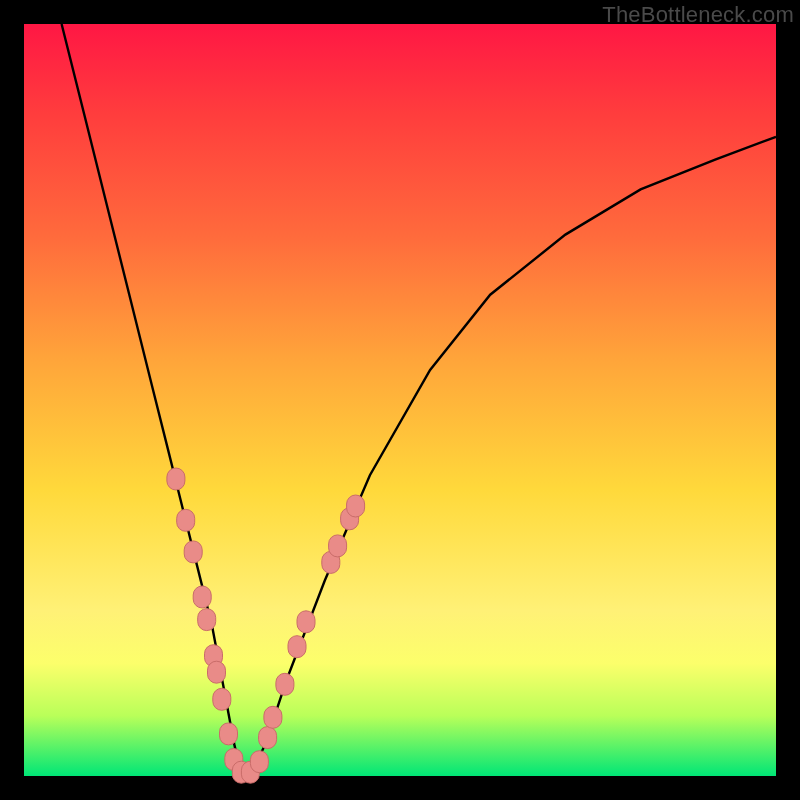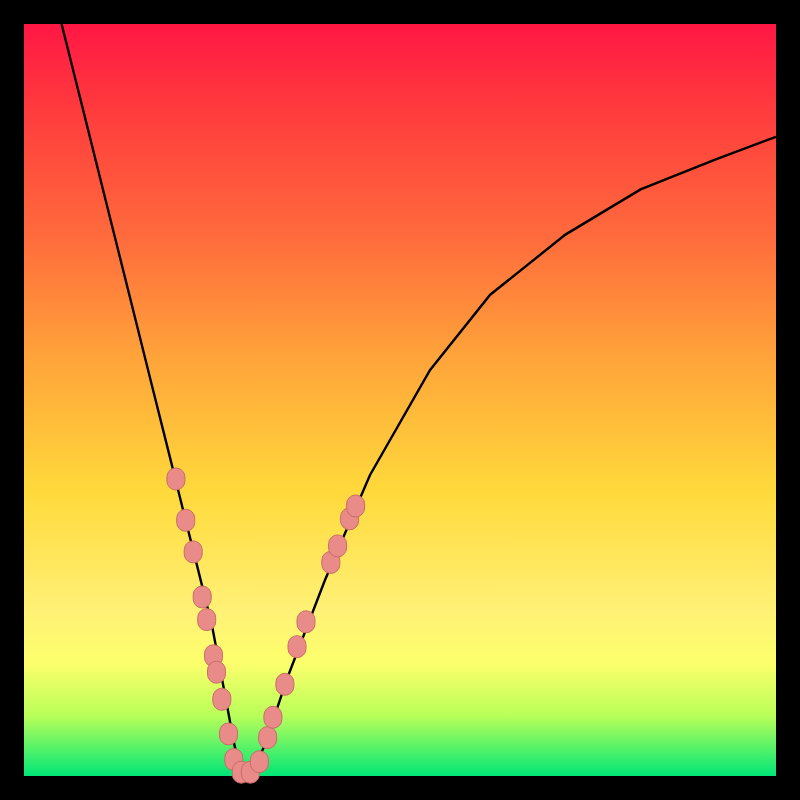--- a/index.html
+++ b/index.html
@@ -81,13 +81,14 @@
           <rect x="251.9" y="649.3" width="18" height="22" rx="9" ry="9" fill="#e98b88" stroke="#c96c69" stroke-width="1"></rect>
           <rect x="264.0" y="611.7" width="18" height="22" rx="9" ry="9" fill="#e98b88" stroke="#c96c69" stroke-width="1"></rect>
           <rect x="273.0" y="586.8" width="18" height="22" rx="9" ry="9" fill="#e98b88" stroke="#c96c69" stroke-width="1"></rect>
           <rect x="297.8" y="527.4" width="18" height="22" rx="9" ry="9" fill="#e98b88" stroke="#c96c69" stroke-width="1"></rect>
           <rect x="304.6" y="510.9" width="18" height="22" rx="9" ry="9" fill="#e98b88" stroke="#c96c69" stroke-width="1"></rect>
           <rect x="316.6" y="483.8" width="18" height="22" rx="9" ry="9" fill="#e98b88" stroke="#c96c69" stroke-width="1"></rect>
           <rect x="322.6" y="471.0" width="18" height="22" rx="9" ry="9" fill="#e98b88" stroke="#c96c69" stroke-width="1"></rect>
         </g>
     </svg>
   </div>
+  <div class="watermark">TheBottleneck.com</div>
 </div>
 
 </body></html>

